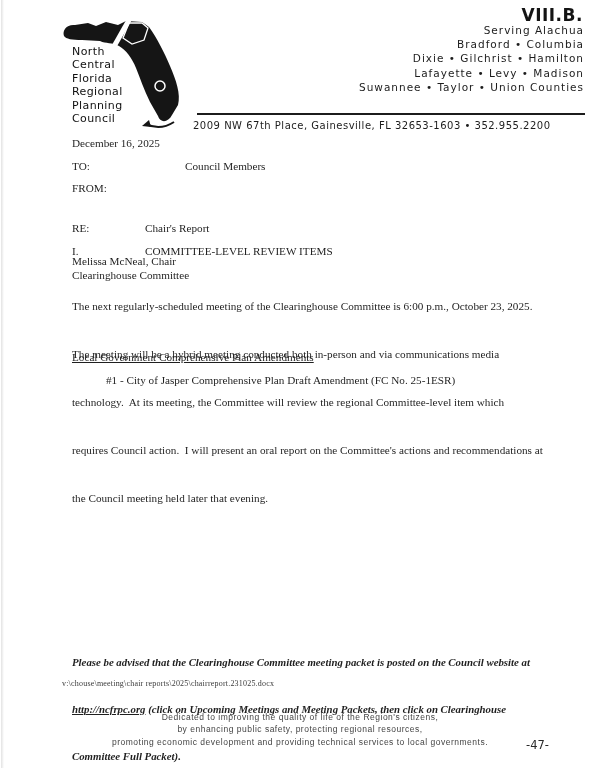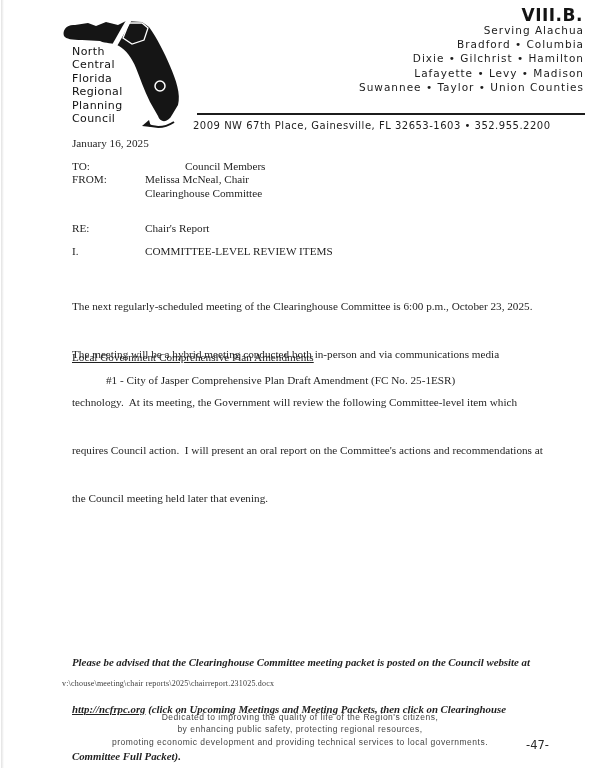--- a/index.html
+++ b/index.html
@@ -38,21 +38,21 @@
     position:absolute; top:120px; left:193px;
     font-family:"DejaVu Sans", sans-serif; font-size:10px;
     letter-spacing:0.5px; color:#1c1c1c;
   }
   
   .serif { font-size:11.2px; line-height:14px; }
   .date-line { position:absolute; top:136px; left:72px; }
   .field-row { position:absolute; left:72px; display:flex; }
   .field-label { width:73px; flex:0 0 73px; }
   .row-to   { top:159px;gap:40px; }
-  .row-from { top:172px; }
+  .row-from { top:181px;flex-direction:column; }
   .row-re   { top:221px; }
   .row-section { top:244px; }
   .paragraph {
     position:absolute; top:266px; left:72px;
     font-size:11.2px; line-height:16px; white-space:pre;
   }
   .subsection {
     position:absolute; top:351px; left:72px;
     font-size:11.2px; text-decoration:underline;
   }
@@ -112,21 +112,21 @@
     <div>Serving Alachua</div>
     <div>Bradford • Columbia</div>
     <div>Dixie • Gilchrist • Hamilton</div>
     <div>Lafayette • Levy • Madison</div>
     <div>Suwannee • Taylor • Union Counties</div>
   </div>
 
   <div class="divider"></div>
   <div class="address">2009 NW 67th Place, Gainesville, FL 32653-1603 • 352.955.2200</div>
 
-  <div class="serif date-line">January 16, 2025</div>
+  <div class="serif date-line">December 16, 2025</div>
 
   <div class="serif field-row row-to">
     <div class="field-label">TO:</div>
     <div>Council Members</div>
   </div>
 
   <div class="serif field-row row-from">
     <div class="field-label">FROM:</div>
     <div>
       <div>Melissa McNeal, Chair</div>
@@ -140,21 +140,21 @@
   </div>
 
   <div class="serif field-row row-section">
     <div class="field-label">I.</div>
     <div>COMMITTEE-LEVEL REVIEW ITEMS</div>
   </div>
 
   <div class="paragraph">
     <div>The next regularly-scheduled meeting of the Clearinghouse Committee is 6:00 p.m., October 23, 2025.</div>
     <div>The meeting will be a hybrid meeting conducted both in-person and via communications media</div>
-    <div>technology.  At its meeting, the Government will review the following Committee-level item which</div>
+    <div>technology.  At its meeting, the Committee will review the regional Committee-level item which</div>
     <div>requires Council action.  I will present an oral report on the Committee's actions and recommendations at</div>
     <div>the Council meeting held later that evening.</div>
   </div>
 
   <div class="subsection">Local Government Comprehensive Plan Amendments</div>
   <div class="list-item">#1 - City of Jasper Comprehensive Plan Draft Amendment (FC No. 25-1ESR)</div>
 
   <div class="notice">
     <div>Please be advised that the Clearinghouse Committee meeting packet is posted on the Council website at</div>
     <div><span class="url">http://ncfrpc.org</span><span> (click on Upcoming Meetings and Meeting Packets, then click on Clearinghouse</span></div>

